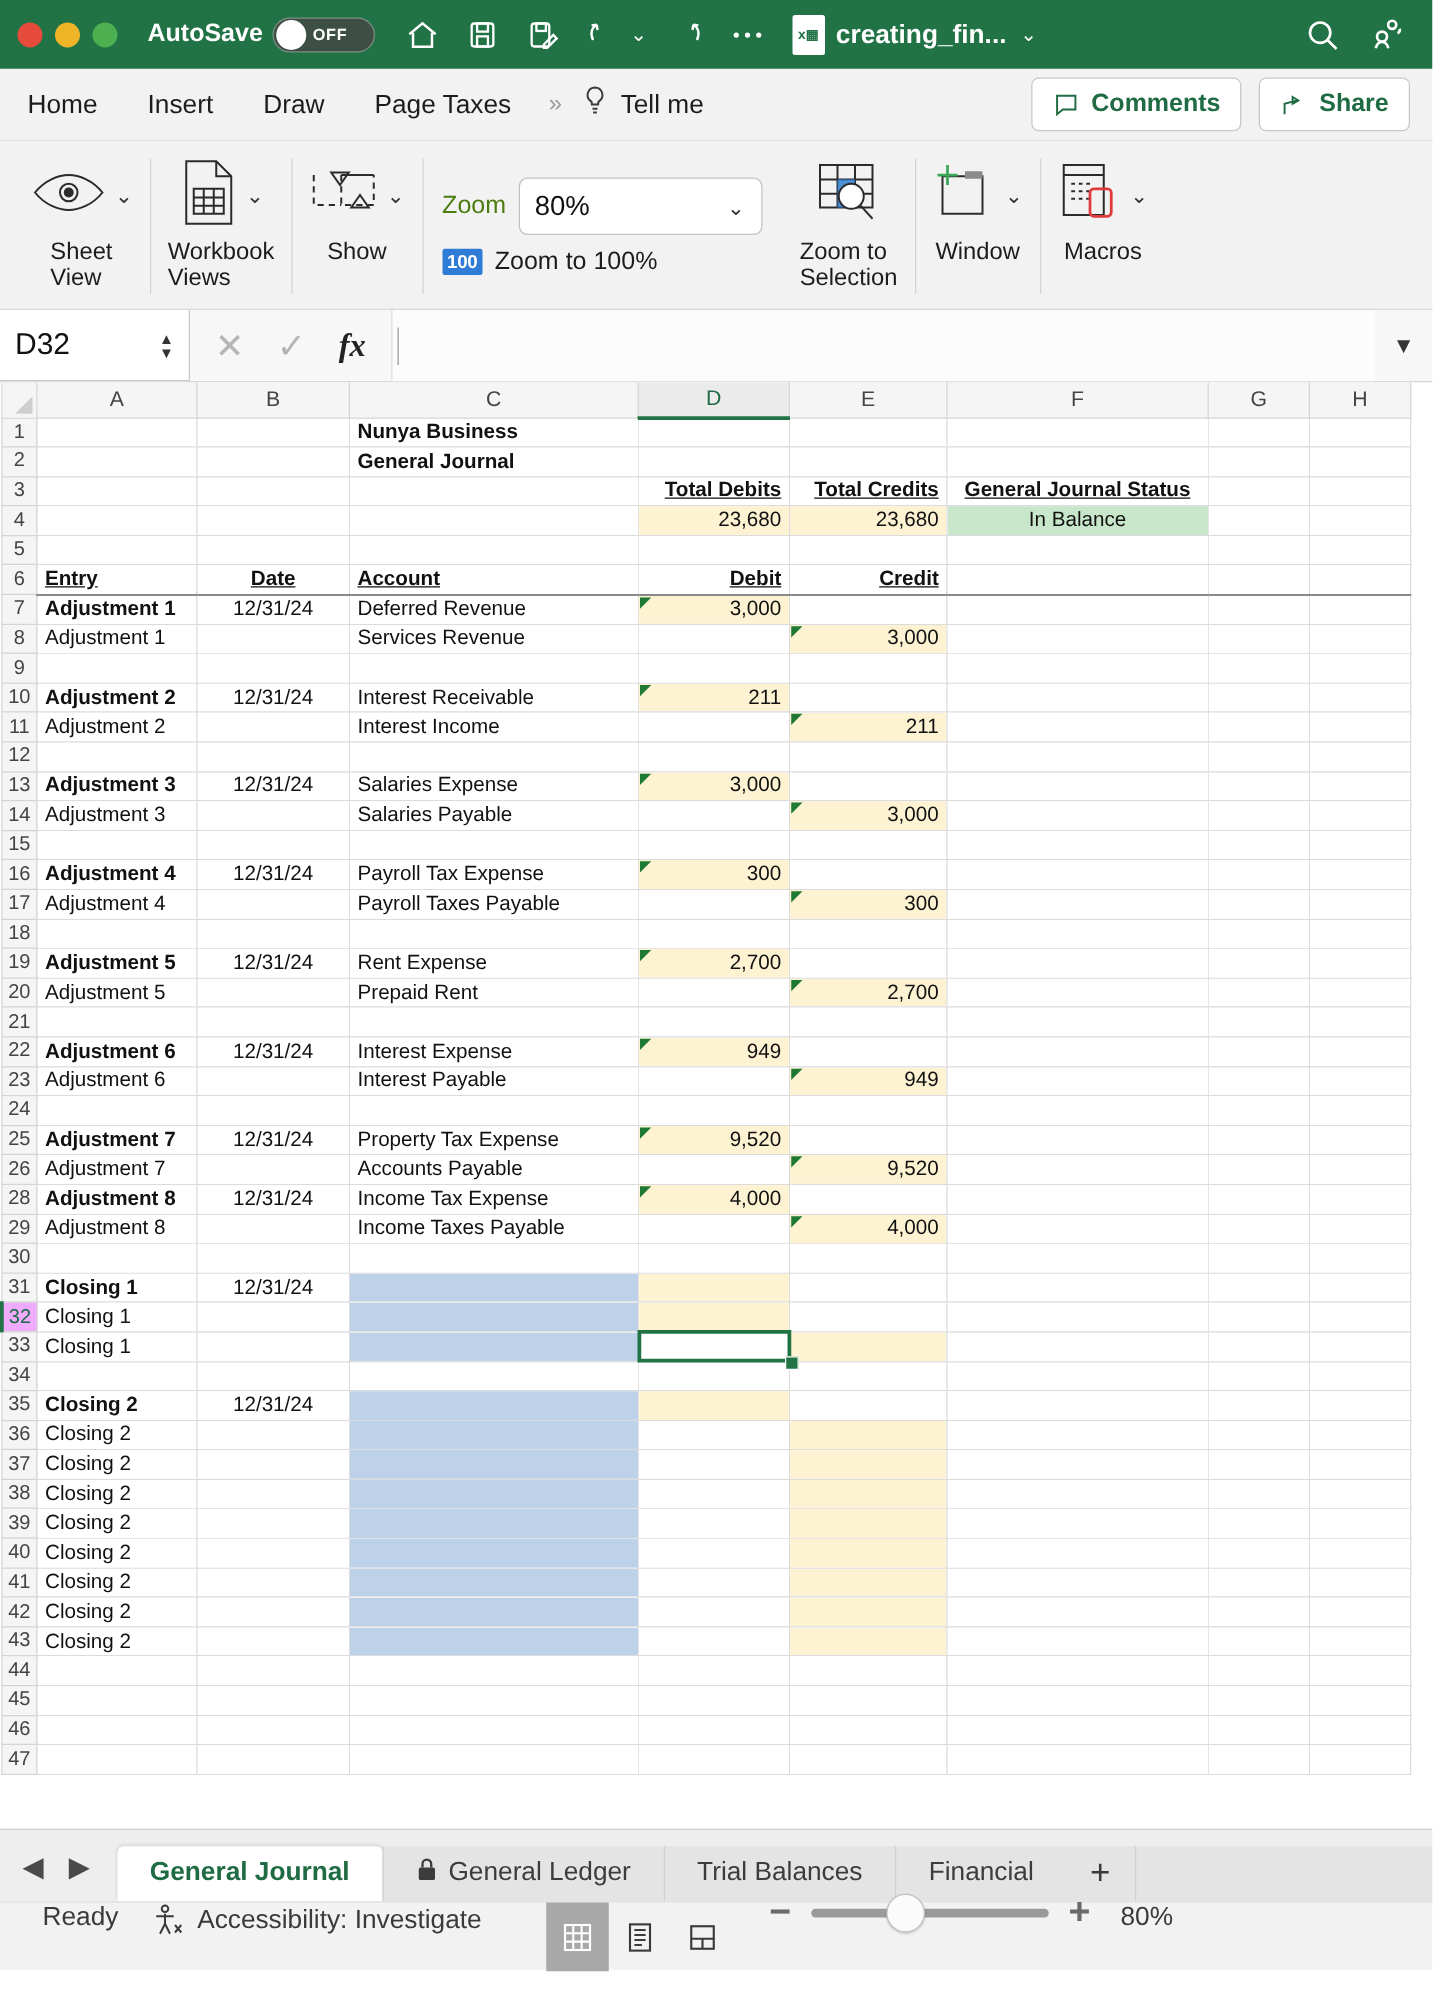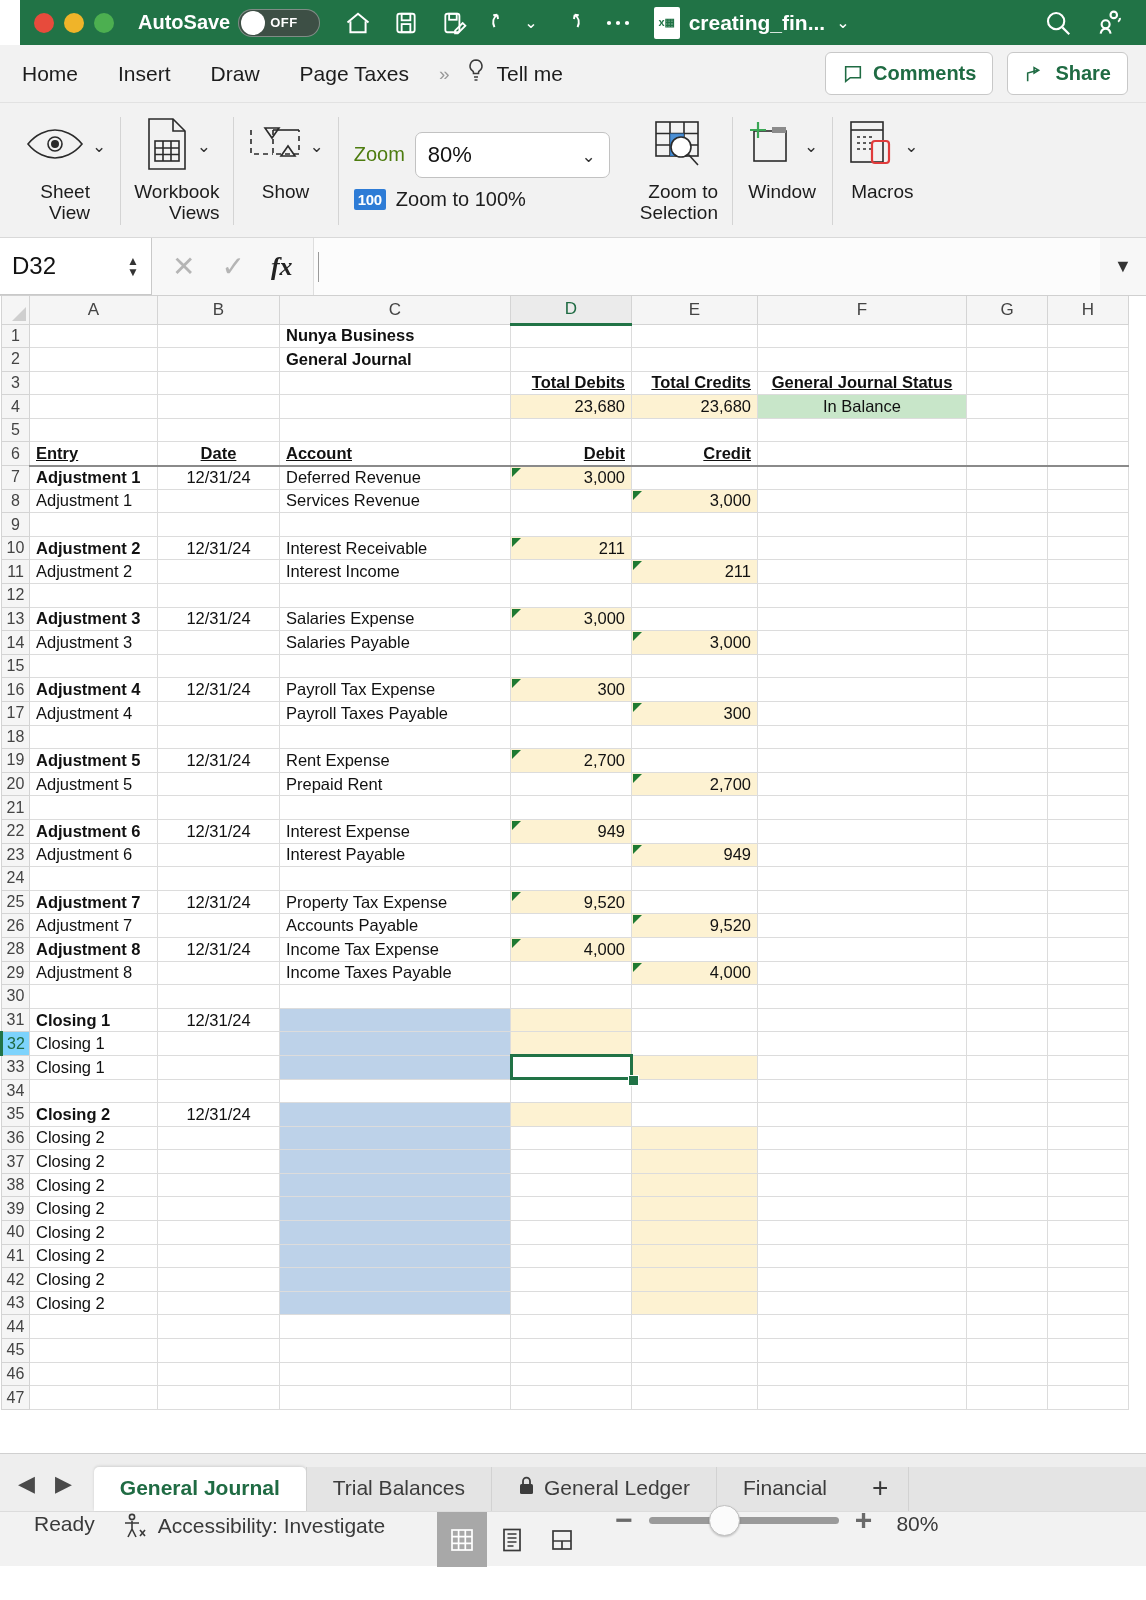--- a/index.html
+++ b/index.html
@@ -5,22 +5,22 @@
   * { box-sizing: border-box; margin: 0; padding: 0; }
   html, body {
     width: 1146px; height: 1600px;
     font-family: "Liberation Sans", sans-serif;
     background: #ffffff;
     overflow: hidden;
   }
 
   
   .titlebar {
-    height: 45px; background: #217346; position: relative;
-    display: flex; align-items: center; padding: 0 14px; margin-left: 20px;
+    height: 55px; background: #217346; position: relative;
+    display: flex; align-items: center; padding: 0 14px;
   }
   .traffic { display: flex; gap: 10px; align-items: center; margin-right: 24px; }
   .dot { width: 20px; height: 20px; border-radius: 50%; }
   .dot.r { background: #e74b3c; }
   .dot.y { background: #f0b429; }
   .dot.g { background: #4caf50; }
   .autosave-label { color: #fff; font-size: 20px; font-weight: 600; margin-right: 8px; }
   .toggle {
     width: 82px; height: 28px; border-radius: 14px; background: #3d4f45;
     border: 1px solid rgba(255,255,255,.35); position: relative;
@@ -63,21 +63,21 @@
   .ribbon {
     height: 135px; background: #f2f2f2; display: flex; align-items: stretch;
     padding: 6px 10px 4px 10px; border-bottom: 1px solid #d9d9d9;
   }
   .rgroup { display: flex; flex-direction: column; align-items: center; justify-content: flex-start;
             padding: 4px 14px; position: relative; }
   .rgroup + .rgroup::before {
     content: ""; position: absolute; left: 0; top: 8px; bottom: 8px; width: 1px; background: #d4d4d4;
   }
   .rg-top { display: flex; align-items: center; gap: 6px; height: 66px; }
-  .rg-label { font-size: 19px; color: #1c1c1c; text-align: right; line-height: 1.12; margin-top: 2px; }
+  .rg-label { font-size: 19px; color: #1c1c1c; text-align: left; line-height: 1.12; margin-top: 2px; }
   .cdown { font-size: 17px; color: #333; }
   .icon-lg svg { fill: none; stroke: #2b2b2b; stroke-width: 1.6; }
 
   .zoomgroup { display: flex; flex-direction: column; justify-content: center; padding: 0 16px; position: relative; gap: 10px; }
   .zoomgroup::before { content:""; position:absolute; left:0; top:8px; bottom:8px; width:1px; background:#d4d4d4; }
   .zoomrow1 { display: flex; align-items: center; gap: 10px; }
   .zoom-lbl { font-size: 20px; color: #4d7c0f; }
   .zoom-select {
     width: 195px; height: 46px; border: 1px solid #c2c2c2; border-radius: 7px; background: #fff;
     font-size: 22px; color: #111; padding: 0 12px; appearance: none;
@@ -118,21 +118,21 @@
   .colhdr.sel { background: #ebebeb; color: #1f6b43; border-bottom: 3px solid #217346; }
   .corner { width: 28px; background: #f5f5f5; border: 1px solid #d4d4d4; border-top: none; position: relative; }
   .corner::after {
     content: ""; position: absolute; right: 3px; bottom: 3px;
     border-style: solid; border-width: 0 0 14px 14px; border-color: transparent transparent #cfcfcf transparent;
   }
   .rowhdr {
     background: #f5f5f5; border: 1px solid #d4d4d4; font-size: 16px; color: #444;
     text-align: center; width: 28px; height: 23.6px; font-weight: 400;
   }
-  .rowhdr.sel { background: #7dd3fc; color: #1f6b43; border-left: 3px solid #217346; }
+  .rowhdr.sel { background: #f0abfc; color: #1f6b43; border-left: 3px solid #217346; }
   td.cell {
     border: 1px solid #dcdcdc; height: 23.6px; font-size: 16.5px; color: #111;
     padding: 0 6px; overflow: hidden; white-space: nowrap; position: relative;
     background: #fff;
   }
   .c-center { text-align: center; }
   .c-right  { text-align: right; }
   .c-left   { text-align: left; }
   .bold { font-weight: 700; }
   .und { text-decoration: underline; }
@@ -979,30 +979,30 @@
 
 <div class="sheetbar">
   <div class="navarrows">
     <span>◀</span>
     <span>▶</span>
   </div>
   <div class="stab active">
     <span>General Journal</span>
   </div>
   <div class="stab">
-    <span>Trial Balances</span>
-  </div>
-  <div class="stab">
     <span class="lockicon">
       <svg width="17" height="21" viewBox="0 0 17 21">
           <rect x="2" y="9" width="13" height="10" rx="1.5" fill="#3c3c3c" stroke="none"></rect>
           <path d="M5 9V6.2a3.5 3.5 0 0 1 7 0V9"></path>
         </svg>
     </span>
     <span>General Ledger</span>
+  </div>
+  <div class="stab">
+    <span>Trial Balances</span>
   </div>
   <div class="stab clipped">
     <span>Financial</span>
   </div>
   <div class="plustab">+</div>
   <div class="tabfill"></div>
 </div>
 
 <div class="statusbar">
   <span class="st-ready">Ready</span>

